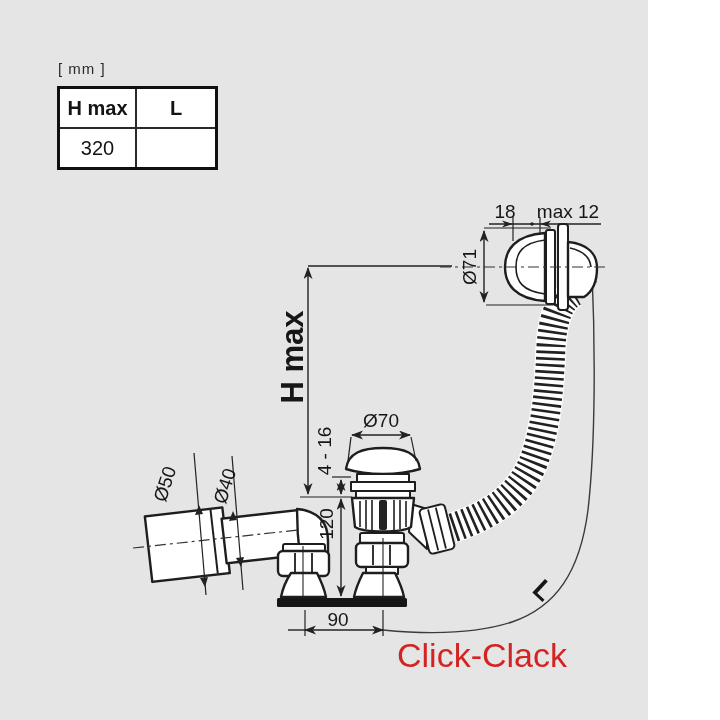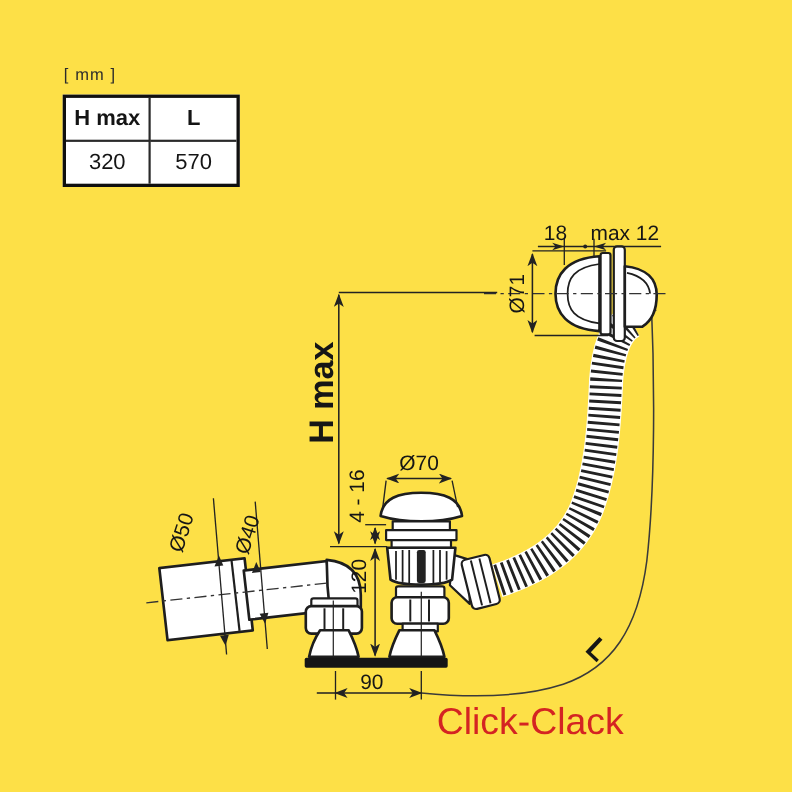--- a/index.html
+++ b/index.html
@@ -1,17 +1,17 @@
 <!DOCTYPE html>
 <html><head>
 <meta charset="utf-8">
 <style>
   html,body{margin:0;padding:0;background:#fff;}
   .stage{
-    position:relative;width:720px;height:720px;background:#fde047;
+    position:relative;width:648px;height:720px;background:#e5e5e5;
     font-family:"Liberation Sans", sans-serif;color:#1a1a1a;overflow:hidden;
   }
   .units-label{
     position:absolute;left:58px;top:60px;font-size:15px;color:#2b2b2b;letter-spacing:1px;
   }
   .spec-table{
     position:absolute;left:57px;top:86px;
     display:grid;grid-template-columns:77px 78px;grid-template-rows:40px 38px;
     border:3px solid #101010;background:#fff;
   }
@@ -35,21 +35,20 @@
 <body>
 
 <div class="stage">
 
   <div class="units-label">[ mm ]</div>
 
   <div class="spec-table">
     <div class="spec-cell head col-a">H max</div>
     <div class="spec-cell head">L</div>
     <div class="spec-cell col-a">320</div>
-    <div class="spec-cell">570</div>
   </div>
 
   <svg width="720" height="720" viewBox="0 0 720 720">
     <defs>
       <marker id="ah" markerUnits="userSpaceOnUse" markerWidth="13" markerHeight="10" refX="11" refY="4.5" orient="auto-start-reverse">
         <path d="M0,0 L12,4.5 L0,9 L3.2,4.5 Z" fill="#222"></path>
       </marker>
     </defs>
 
     <g>

